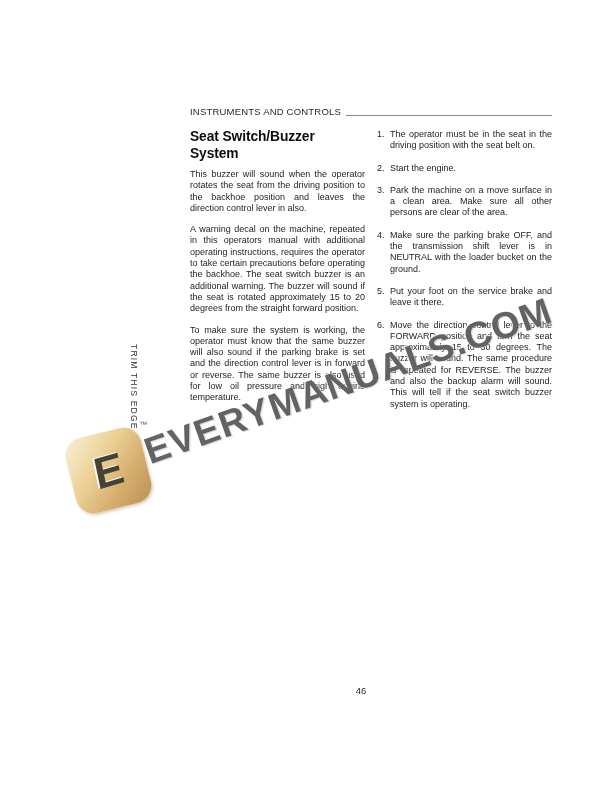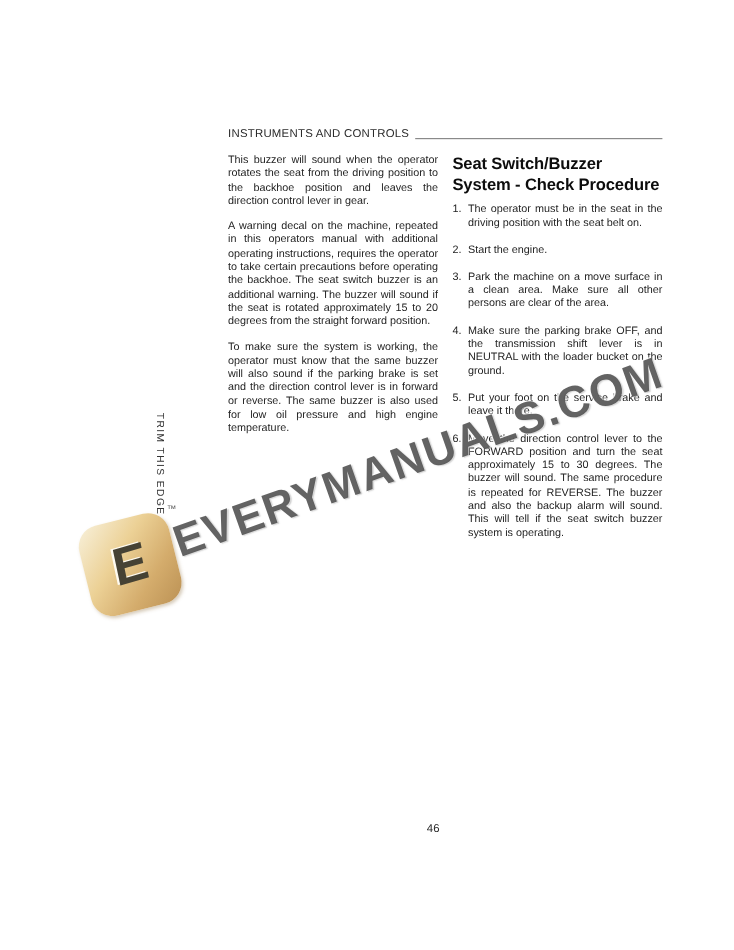--- a/index.html
+++ b/index.html
@@ -120,27 +120,27 @@
   <div class="content">
 
     <div class="running-head">
       <span class="label">INSTRUMENTS AND CONTROLS</span>
       <span class="rule"></span>
     </div>
 
     <div class="columns">
 
       <div class="col">
-        <p class="body-par">This buzzer will sound when the operator rotates the seat from the driving position to the backhoe position and leaves the direction control lever in gear.</p>
+        <h2 class="col-heading">Seat Switch/Buzzer System</h2>
+        <p class="body-par">This buzzer will sound when the operator rotates the seat from the driving position to the backhoe position and leaves the direction control lever in also.</p>
         <p class="body-par">A warning decal on the machine, repeated in this operators manual with additional operating instructions, requires the operator to take certain precautions before operating the backhoe. The seat switch buzzer is an additional warning. The buzzer will sound if the seat is rotated approximately 15 to 20 degrees from the straight forward position.</p>
         <p class="body-par">To make sure the system is working, the operator must know that the same buzzer will also sound if the parking brake is set and the direction control lever is in forward or reverse. The same buzzer is also used for low oil pressure and high engine temperature.</p>
       </div>
 
       <div class="col">
-        <h2 class="col-heading">Seat Switch/Buzzer System - Check Procedure</h2>
         <div class="steps">
           <div class="step">
             <span class="num">1.</span>
             <span class="txt">The operator must be in the seat in the driving position with the seat belt on.</span>
           </div>
           <div class="step">
             <span class="num">2.</span>
             <span class="txt">Start the engine.</span>
           </div>
           <div class="step">

